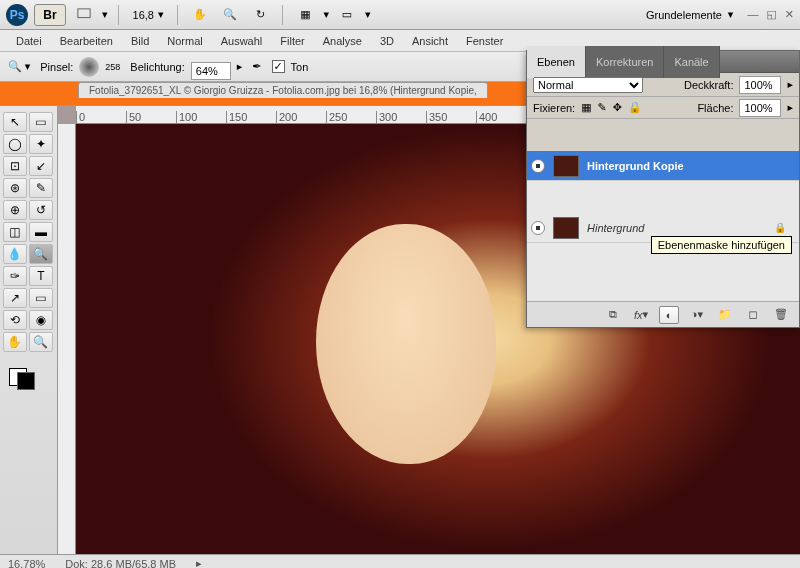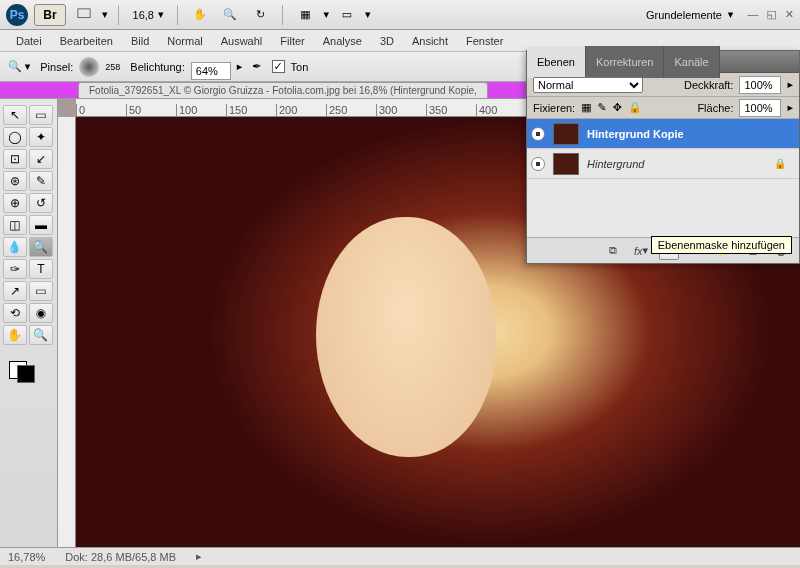--- a/index.html
+++ b/index.html
@@ -19,21 +19,21 @@
 .menu-bar { height: 22px; background: #eaeaea; border-bottom: 1px solid #bbb; display: flex; align-items: center; padding: 0 8px; gap: 2px; }
 .menu-item { padding: 2px 8px; color: #333; }
 
 
 .options-bar { height: 30px; background: linear-gradient(#eee, #e0e0e0); border-bottom: 1px solid #aaa; display: flex; align-items: center; padding: 0 8px; gap: 10px; }
 .opt-grp { display: flex; align-items: center; gap: 6px; }
 .opt-input { border: 1px solid #999; background: #fff; padding: 1px 4px; height: 18px; }
 .checkbox-w { width: 13px; height: 13px; border: 1px solid #666; background: #fff; display: inline-flex; align-items: center; justify-content: center; }
 
 
-.doc-tabs { height: 17px; background: #d946ef; border-bottom: 1px solid #999; display: flex; align-items: center; padding-left: 78px; }
+.doc-tabs { height: 24px; background: #f97316; border-bottom: 1px solid #999; display: flex; align-items: flex-start; padding-left: 78px; }
 .doc-tab { background: #e4e4e4; padding: 2px 10px; border: 1px solid #999; border-bottom: none; border-radius: 3px 3px 0 0; font-size: 10px; color: #555; }
 
 
 .main { display: flex; height: 448px; position: relative; }
 .toolbox { width: 58px; background: linear-gradient(#e6e6e6, #d8d8d8); border-right: 1px solid #999; display: flex; flex-direction: column; padding: 6px 3px; gap: 2px; }
 .tool-row { display: flex; gap: 2px; }
 .tool { width: 24px; height: 20px; border: 1px solid #bbb; background: linear-gradient(#f4f4f4, #e0e0e0); border-radius: 2px; display: flex; align-items: center; justify-content: center; font-size: 12px; }
 .tool.active { background: linear-gradient(#bbb, #999); }
 .swatch-fg { width: 18px; height: 18px; background: #fff; border: 1px solid #000; position: relative; margin: 6px 0 0 6px; }
 .swatch-wrap { position: relative; margin-top: 8px; height: 30px; }
@@ -48,21 +48,21 @@
 
 
 .panel { position: absolute; right: 0; top: 50px; width: 274px; background: #d4d0c8; border: 1px solid #666; box-shadow: -2px 2px 6px rgba(0,0,0,0.3); }
 .panel-tabs { height: 22px; background: linear-gradient(#888, #666); display: flex; align-items: center; border-bottom: 1px solid #555; }
 .ptab { padding: 10px 10px; color: #ccc; font-size: 11px; background: #666; border-right: 1px solid #555; }
 .ptab.active { background: #e0e0e0; color: #000; }
 .panel-opts { height: 24px; display: flex; align-items: center; padding: 0 6px; gap: 6px; border-bottom: 1px solid #aaa; }
 .panel-opts select { font-size: 11px; width: 110px; }
 .panel-lock { height: 22px; display: flex; align-items: center; padding: 0 6px; gap: 6px; border-bottom: 1px solid #aaa; font-size: 10px; }
 .layer-list { background: #e8e8e8; }
-.layer { height: 30px; display: flex; align-items: center; border-bottom: 1px solid #ccc; gap: 8px; padding: 0 4px; }
+.layer { height: 30px; display: flex; align-items: center; border-bottom: 1px solid #ccc; gap: 8px; padding: 0 4px; margin-top: 32px; }
 .layer.selected { background: #3b7dd8; color: #fff; }
 .eye { width: 14px; height: 14px; border: 1px solid #888; border-radius: 50%; background: radial-gradient(circle, #333 25%, #fff 30%); }
 .layer-thumb { width: 26px; height: 22px; background: #4a1a10; border: 1px solid #666; }
 .layer-name { font-size: 11px; font-weight: bold; }
 .layer.bg .layer-name { font-weight: normal; font-style: italic; color: #333; }
 .lock-ic { margin-left: auto; margin-right: 8px; font-size: 10px; }
 .layer-space { height: 58px; background: #e8e8e8; }
 .panel-bottom { height: 26px; display: flex; align-items: center; justify-content: flex-end; gap: 8px; padding: 0 8px; border-top: 1px solid #aaa; background: #ddd; }
 .pbtn { width: 20px; height: 18px; display: flex; align-items: center; justify-content: center; color: #444; border-radius: 2px; }
 .pbtn.hover { background: linear-gradient(#fff,#e8e8e8); border: 1px solid #888; }

